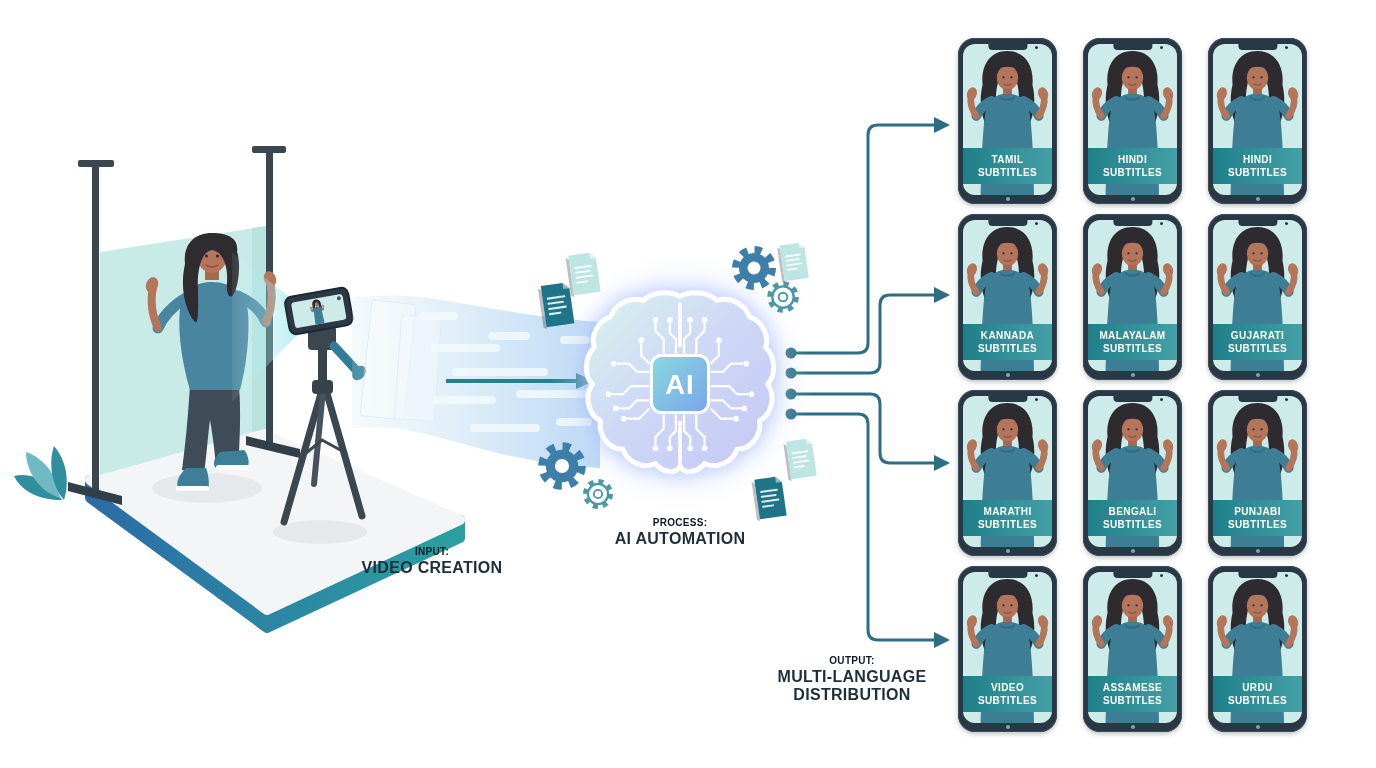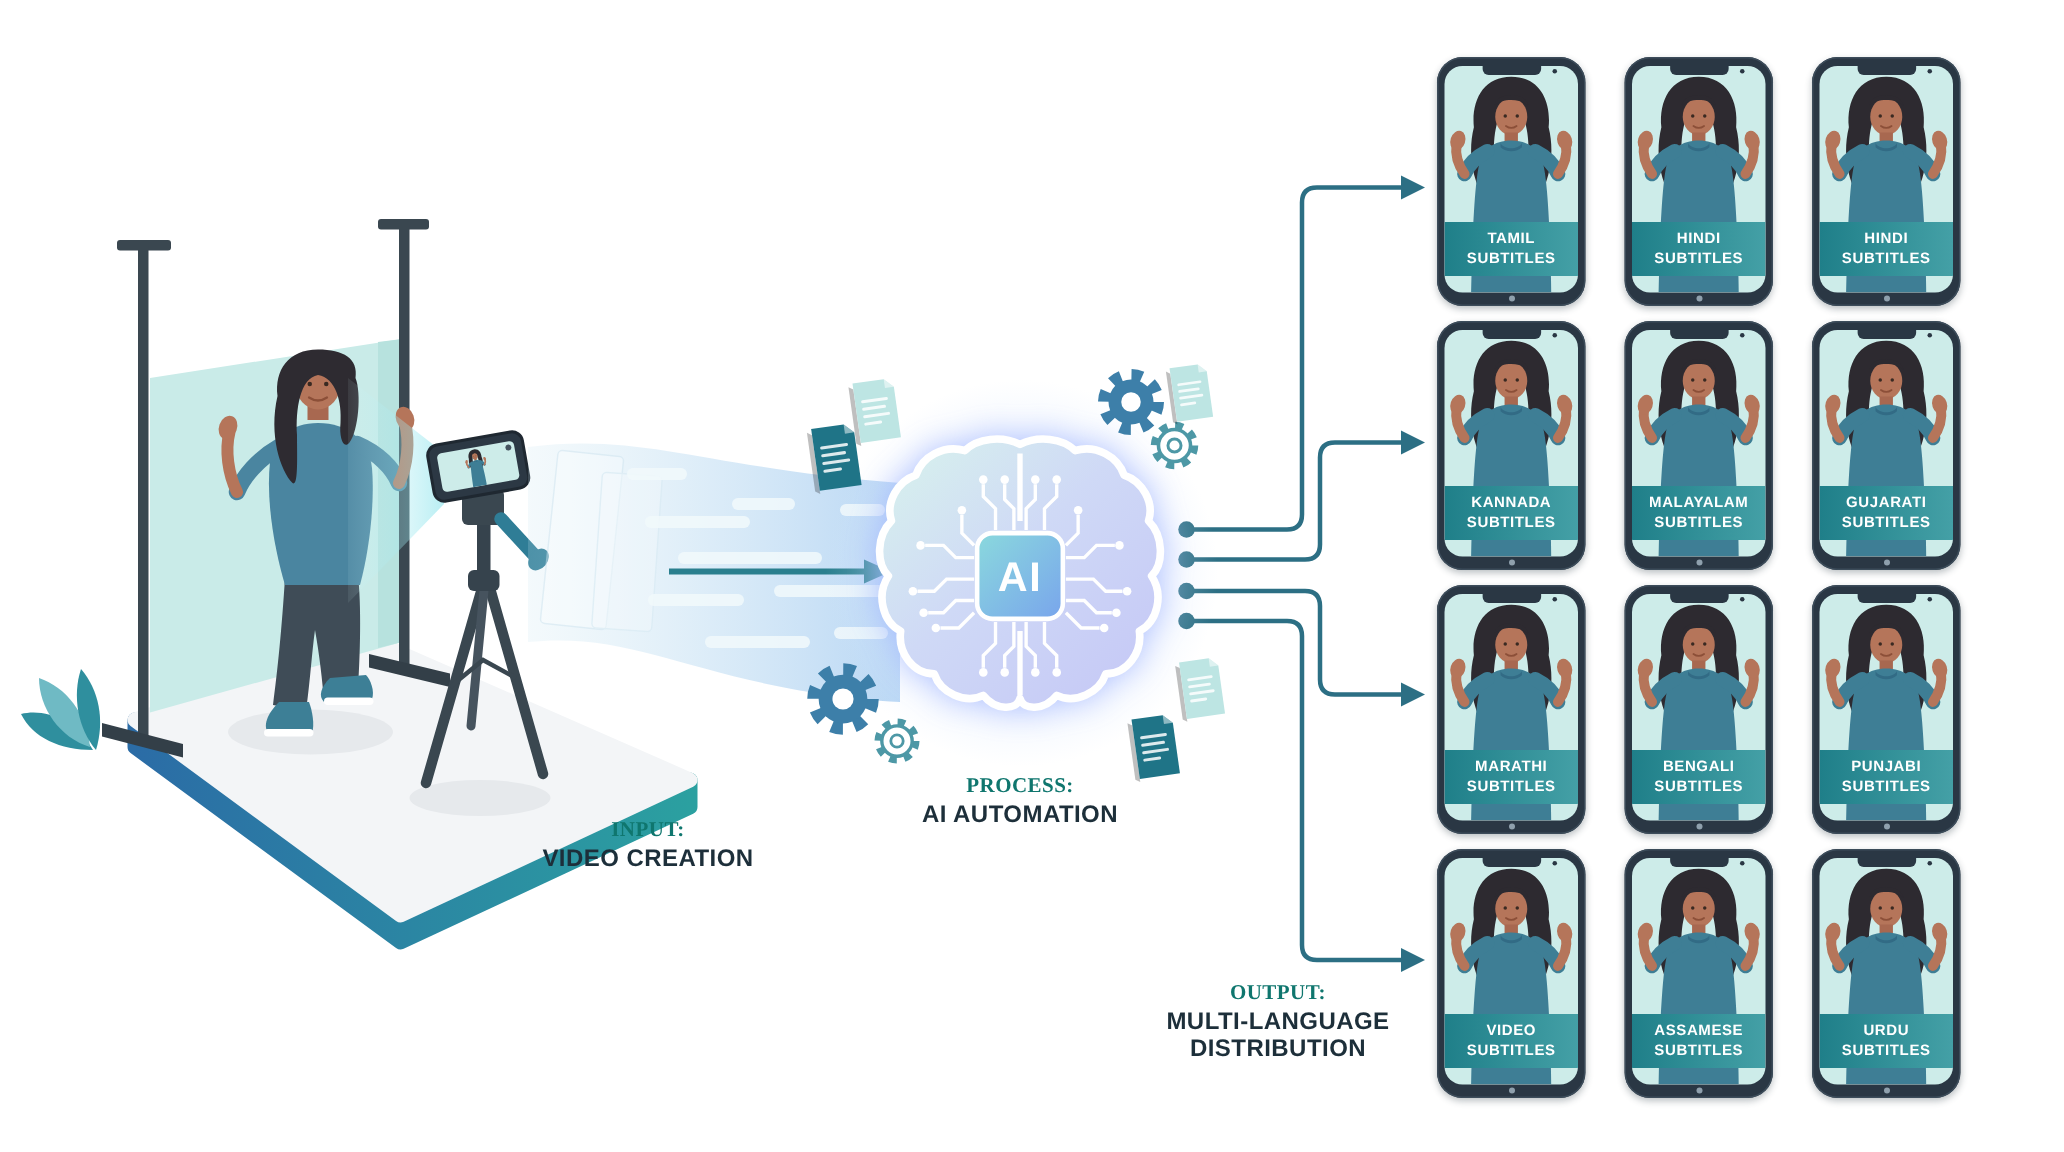--- a/index.html
+++ b/index.html
@@ -2,21 +2,21 @@
 <html><head>
 <meta charset="utf-8">
 <style>
   html,body{margin:0;padding:0;background:#ffffff;}
   .canvas{position:relative;width:1376px;height:768px;background:#ffffff;overflow:hidden;
           font-family:"Liberation Sans", sans-serif;}
   .abs{position:absolute;}
 
   
   .stage-label{position:absolute;text-align:center;font-weight:bold;letter-spacing:.3px;}
-  .stage-prefix{font-size:14px;color:#0f766e;margin-bottom:2px;font-family:Liberation Serif, serif;}
+  .stage-prefix{font-size:10px;color:#0f172a;margin-bottom:2px;}
   .stage-line{font-size:16px;color:#1d2f3a;line-height:1.14;}
   .input-label{left:300px;top:546px;width:264px;}
   .process-label{left:560px;top:517px;width:240px;}
   .output-label{left:732px;top:655px;width:240px;}
 
   
   .brain-glow{position:absolute;left:550px;top:253px;width:262px;height:258px;border-radius:50%;
     background:radial-gradient(closest-side,rgba(205,213,255,.85),rgba(214,230,255,.38) 62%,rgba(255,255,255,0));}
   .brain-svg{position:absolute;left:578px;top:282px;width:204px;height:204px;
     filter:drop-shadow(0 0 10px rgba(160,180,255,.8));}

